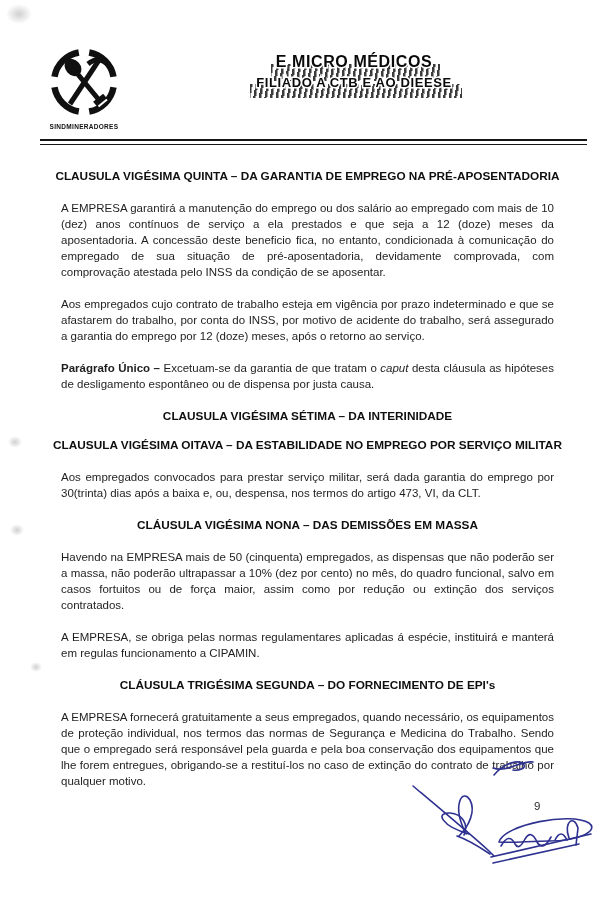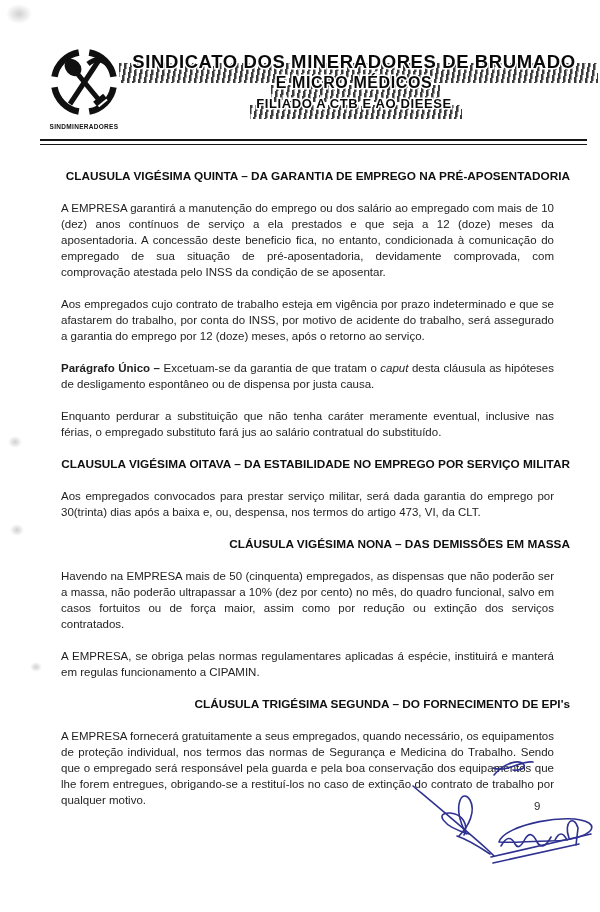--- a/index.html
+++ b/index.html
@@ -27,21 +27,21 @@
     background:repeating-linear-gradient(100deg, #3c3c3c 0 2px, #9a9a9a 2px 3px, rgba(0,0,0,0) 3px 5.5px);
   }
   .t1 { font-size:18.5px; }
   .t2 { font-size:16px; }
   .t3 { font-size:13px; }
 
   .rule { margin:9px 13px 0 40px; height:3px; border-top:2.5px solid #161616; border-bottom:1.5px solid #161616; }
 
   
   .content { padding:10px 30px 0 45px; font-size:11.5px; line-height:16px; color:#1e1e1e; text-align:justify; }
-  .clause h2 { font-size:11.8px; font-weight:bold; margin:13px 0 1px; color:#0f0f0f; text-align:right; }
+  .clause h2 { font-size:11.8px; font-weight:bold; margin:13px 0 1px; color:#0f0f0f; text-align:center; }
   .clause p { margin:16px; }
   .pu { margin-top:13px; }
   .pu .pu-label { font-weight:bold; }
   .pu .pu-italic { font-style:italic; }
 
   
   .sig { position:absolute; left:393px; top:752px; width:210px; height:155px; }
   .page-number { position:absolute; left:534px; top:800px; font-size:11.5px; color:#2b2b2b; }
 
   
@@ -82,42 +82,41 @@
         <g>
           <path d="M39 17 Q51 7 62 21" stroke="#101010" stroke-width="5" fill="none"></path>
           <path d="M60 17 l4 6" stroke="#101010" stroke-width="3"></path>
           <line x1="50" y1="13" x2="21" y2="57" stroke="#101010" stroke-width="5"></line>
         </g>
       </svg>
       <div class="logo-caption">SINDMINERADORES</div>
     </div>
 
     <div class="titles">
-      <div class="title-row"><span class="title-line t1">SINDICATO DOS MINERADORES DE BRUMADO</span></div>
       <div class="title-row"><span class="title-line t2">E MICRO MÉDICOS</span></div>
       <div class="title-row"><span class="title-line t3">FILIADO A CTB E AO DIEESE</span></div>
     </div>
   </div>
 
   <div class="rule"></div>
 
   <div class="content">
 
     <div class="clause">
       <h2>CLAUSULA VIGÉSIMA QUINTA – DA GARANTIA DE EMPREGO NA PRÉ-APOSENTADORIA</h2>
       <p>A EMPRESA garantirá a manutenção do emprego ou dos salário ao empregado com mais de 10 (dez) anos contínuos de serviço a ela prestados e que seja a 12 (doze) meses da aposentadoria. A concessão deste beneficio fica, no entanto, condicionada à comunicação do empregado de sua situação de pré-aposentadoria, devidamente comprovada, com comprovação atestada pelo INSS da condição de se aposentar.</p>
     </div>
 
     <div class="clause">
       <p>Aos empregados cujo contrato de trabalho esteja em vigência por prazo indeterminado e que se afastarem do trabalho, por conta do INSS, por motivo de acidente do trabalho, será assegurado a garantia do emprego por 12 (doze) meses, após o retorno ao serviço.</p>
       <p class="pu"><span class="pu-label">Parágrafo Único –</span><span> Excetuam-se da garantia de que tratam o </span><span class="pu-italic">caput</span><span> desta cláusula as hipóteses de desligamento espontâneo ou de dispensa por justa causa.</span></p>
     </div>
 
     <div class="clause">
-      <p>Enquanto perdurar a substituição que não tenha caráter meramente eventual, inclusive nas férias, o empregado substituto fará jus ao salário contratual do substituído.</p>
+      <h2>CLAUSULA VIGÉSIMA SÉTIMA – DA INTERINIDADE</h2>
     </div>
 
     <div class="clause">
       <h2>CLAUSULA VIGÉSIMA OITAVA – DA ESTABILIDADE NO EMPREGO POR SERVIÇO MILITAR</h2>
       <p>Aos empregados convocados para prestar serviço militar, será dada garantia do emprego por 30(trinta) dias após a baixa e, ou, despensa, nos termos do artigo 473, VI, da CLT.</p>
     </div>
 
     <div class="clause">
       <h2>CLÁUSULA VIGÉSIMA NONA – DAS DEMISSÕES EM MASSA</h2>
       <p>Havendo na EMPRESA mais de 50 (cinquenta) empregados, as dispensas que não poderão ser a massa, não poderão ultrapassar a 10% (dez por cento) no mês, do quadro funcional, salvo em casos fortuitos ou de força maior, assim como por redução ou extinção dos serviços contratados.</p>

